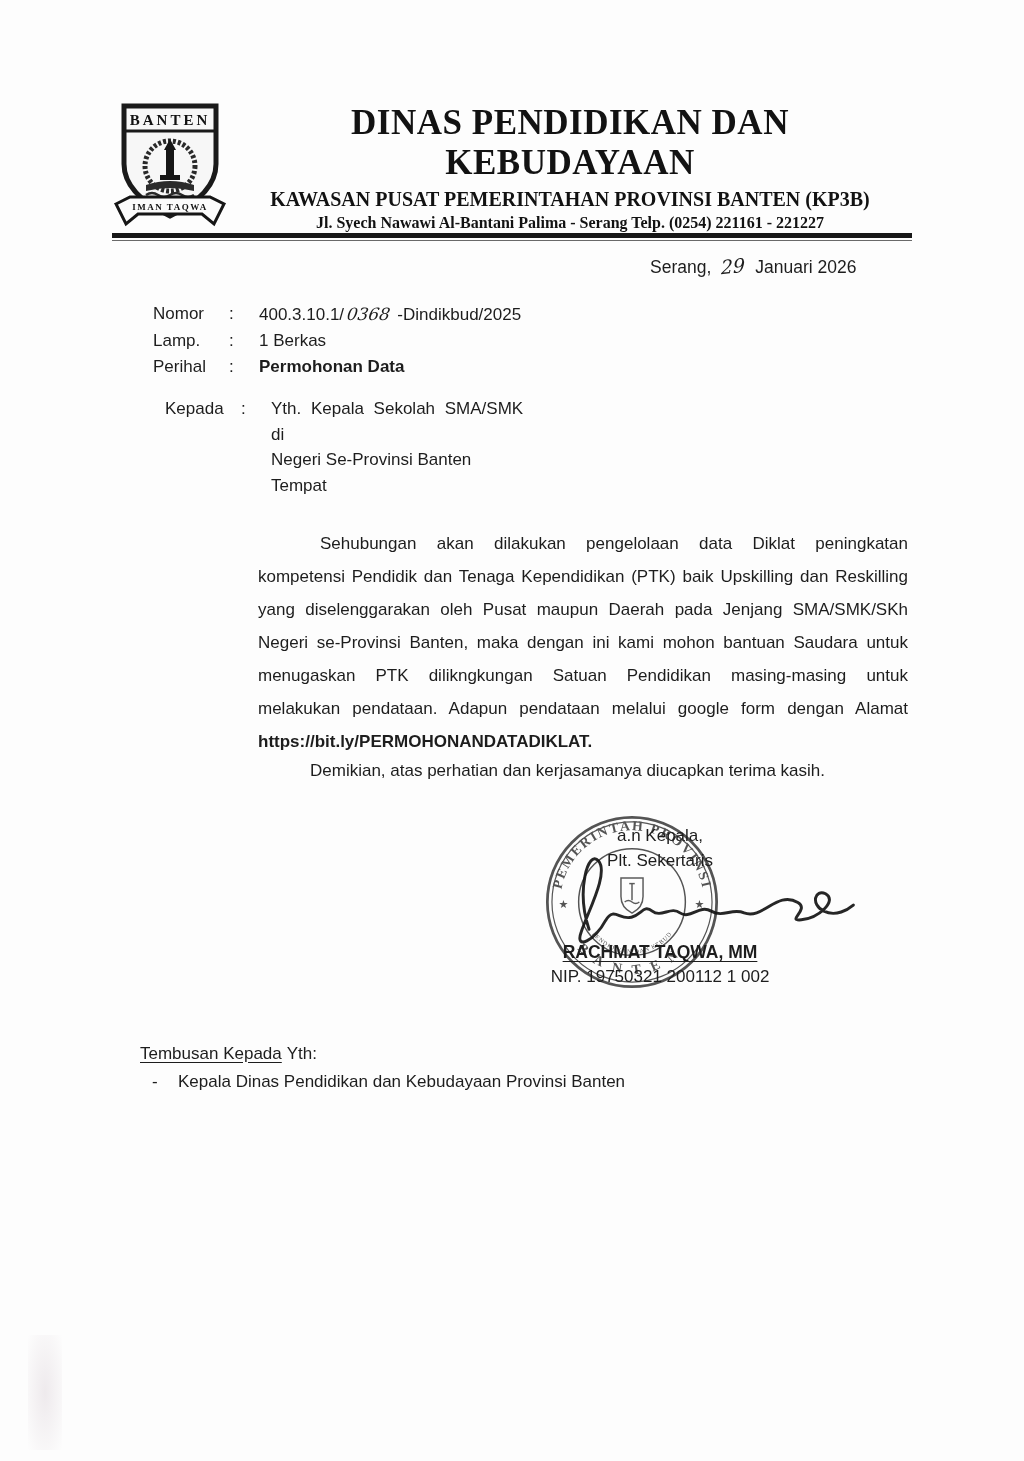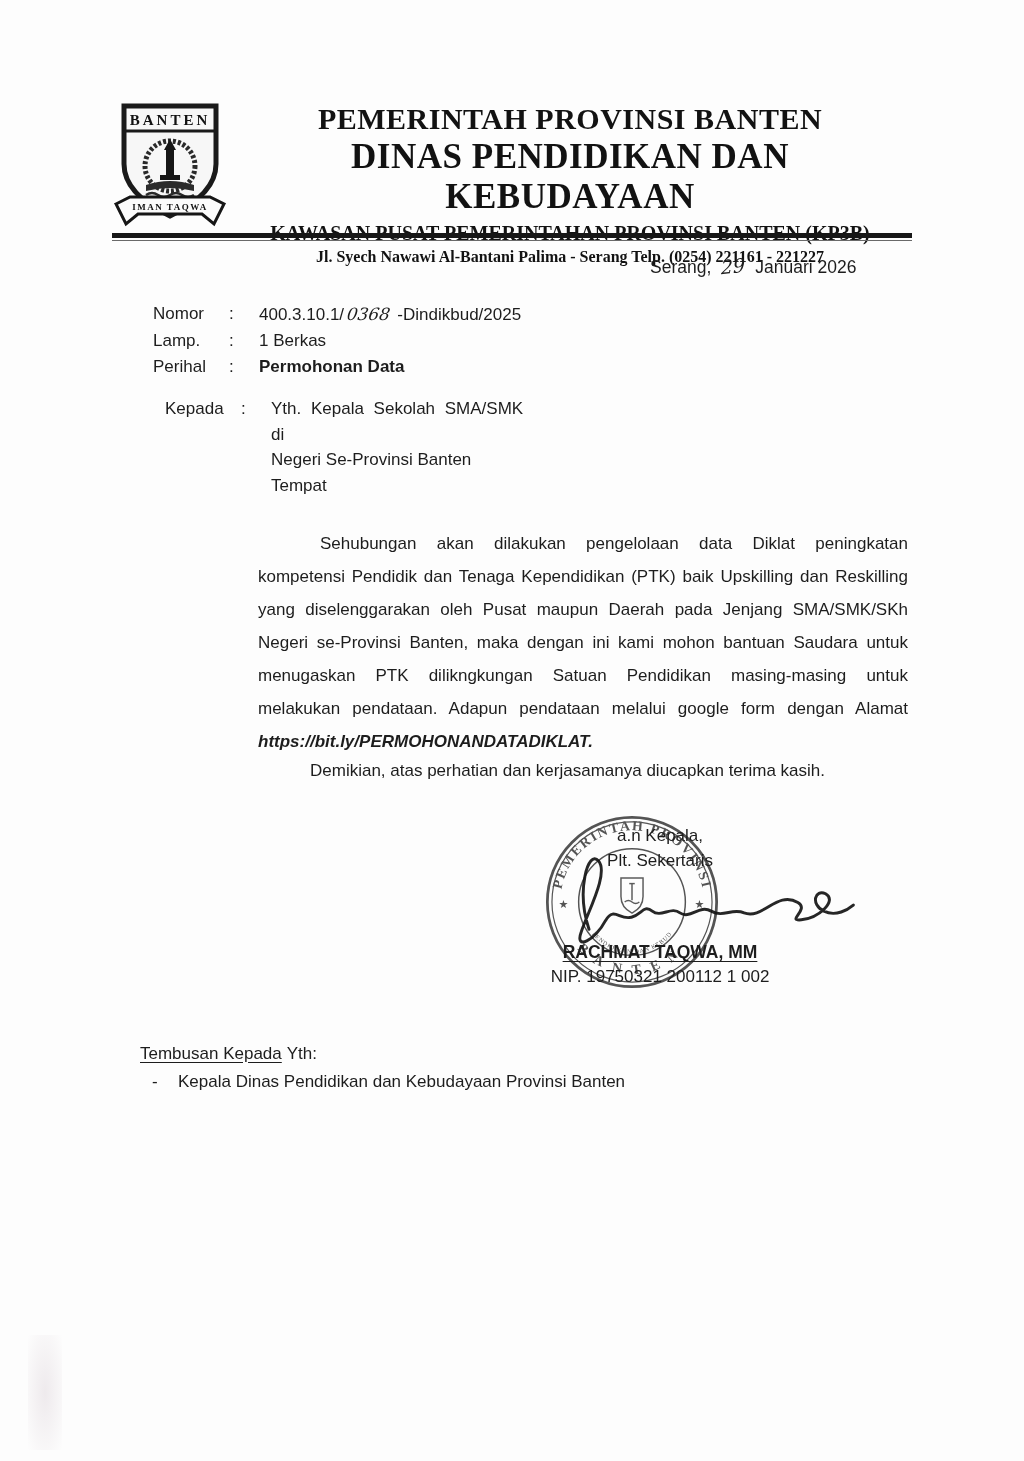--- a/index.html
+++ b/index.html
@@ -33,21 +33,21 @@
         transform:skewX(-8deg);margin:0 7px 0 3px;font-size:17px;}
 
   
   .recipient{position:absolute;left:165px;top:396px;font-size:17px;line-height:25.5px;display:flex;}
   .rcp-line1{word-spacing:5px;}
 
   
   .bodytext{position:absolute;left:258px;top:527px;width:650px;font-size:17px;
         line-height:33px;text-align:justify;word-spacing:2px;}
   .indent{text-indent:62px;}
-  .link{font-weight:bold;font-style:italic;}
+  .link{font-weight:bold;}
   .p2{position:absolute;left:258px;top:761px;width:650px;font-size:17px;text-indent:52px;}
 
   
   .stamp{position:absolute;left:540px;top:810px;width:184px;height:184px;opacity:.82;}
   .sig-svg{position:absolute;left:550px;top:838px;width:312px;height:122px;}
   .sig-head{position:absolute;left:495px;top:823px;width:330px;text-align:center;
         font-size:17px;line-height:25px;}
   .sig-name{position:absolute;left:495px;top:942px;width:330px;text-align:center;
         font-size:17.5px;font-weight:bold;text-decoration:underline;text-underline-offset:3px;}
   .sig-nip{position:absolute;left:495px;top:967px;width:330px;text-align:center;font-size:17px;}
@@ -78,21 +78,20 @@
     <rect x="56" y="52" width="8" height="25" fill="#161616"></rect>
     <rect x="50" y="77" width="20" height="5" fill="#161616"></rect>
     <path d="M 36,87 Q 60,79 84,87 L 84,93 Q 60,87 36,93 Z" fill="#2b2b2b"></path>
     <path d="M 36,97 q 6,-4 12,0 q 6,4 12,0 q 6,-4 12,0 q 6,4 12,0" fill="none" stroke="#2b2b2b" stroke-width="2.5"></path>
     <path d="M 40,103 q 5,-3 10,0 q 5,3 10,0 q 5,-3 10,0 q 5,3 10,0" fill="none" stroke="#2b2b2b" stroke-width="2"></path>
     <path d="M 6,106 L 20,99 L 100,99 L 114,106 L 104,126 L 92,116 L 28,116 L 16,126 Z" fill="#fbfbfb" stroke="#161616" stroke-width="3"></path>
     <text x="60" y="112" text-anchor="middle" font-size="9" font-weight="bold" letter-spacing="1.5" fill="#111">IMAN TAQWA</text>
   </svg>
 
   <div class="hdr">
-    <div class="hdr-line1">PEMERINTAH PROVINSI BANTEN</div>
     <div class="hdr-line2">DINAS PENDIDIKAN DAN KEBUDAYAAN</div>
     <div class="hdr-line3">KAWASAN PUSAT PEMERINTAHAN PROVINSI BANTEN (KP3B)</div>
     <div class="hdr-line4">Jl. Syech Nawawi Al-Bantani Palima - Serang Telp. (0254) 221161 - 221227</div>
   </div>
   <div class="rule">
     <div class="rule-thick"></div>
     <div class="rule-thin"></div>
   </div>
 
   <div class="dateline">

